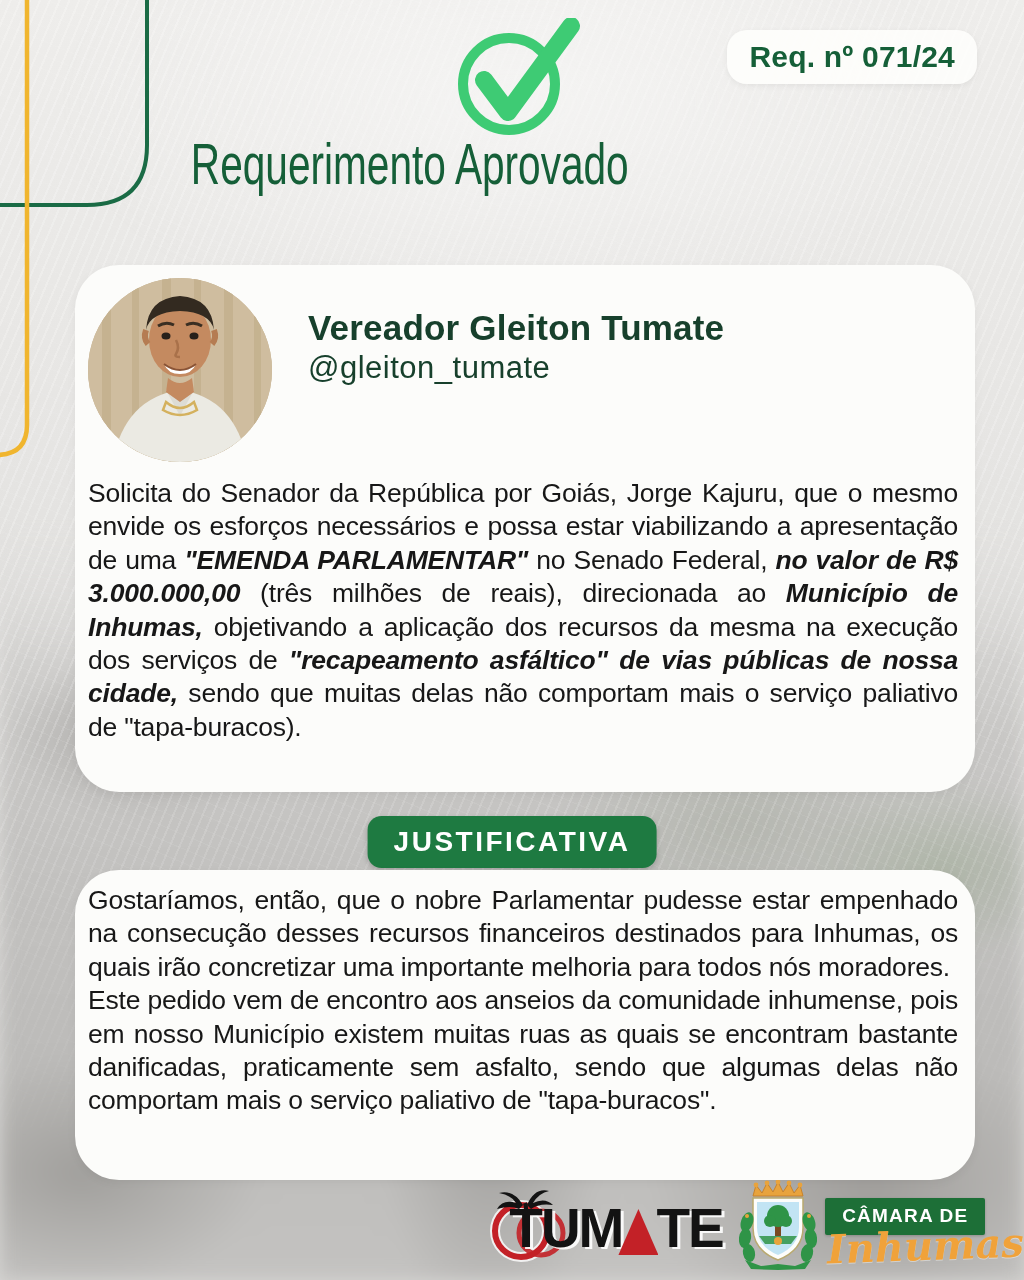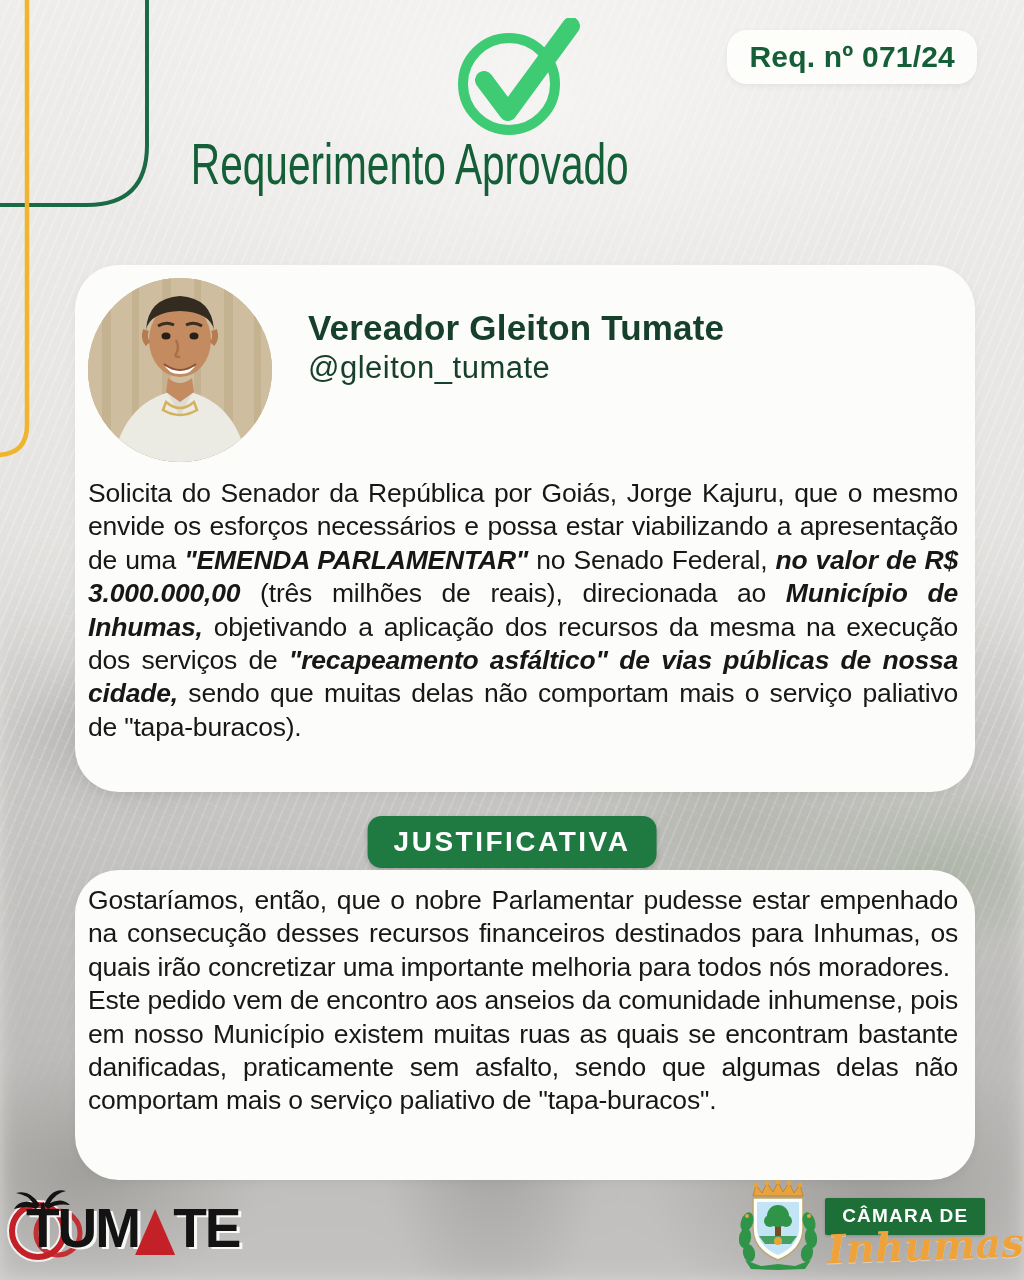--- a/index.html
+++ b/index.html
@@ -93,21 +93,21 @@
   .section-badge{
     position:absolute;top:808px;left:50%;transform:translateX(-50%);
     background:var(--badge-green);color:#fff;border-radius:14px;
     padding:10px 26px 10px;font-size:28px;font-weight:bold;letter-spacing:2.5px;
     box-shadow:0 2px 5px rgba(0,0,0,.18);
     margin-top:8px;
   }
   
   .logos{
     position:absolute;left:0;top:1180px;width:1024px;height:90px;
-    display:flex;align-items:center;justify-content:space-between;gap:22px;
+    display:flex;align-items:center;justify-content:flex-end;gap:38px;
   }
   .tumate-logo{position:relative;width:218px;height:84px;}
   .tumate-art{position:absolute;left:0;top:0;}
   .tumate-word{
     position:absolute;left:26px;top:18px;display:flex;align-items:flex-end;
     font-size:55px;font-weight:bold;color:#131313;letter-spacing:-2px;line-height:1;
     text-shadow:3px 2px 0 rgba(255,255,255,.9);
   }
   .tumate-word .tri{
     width:40px;height:46px;background:var(--red);

